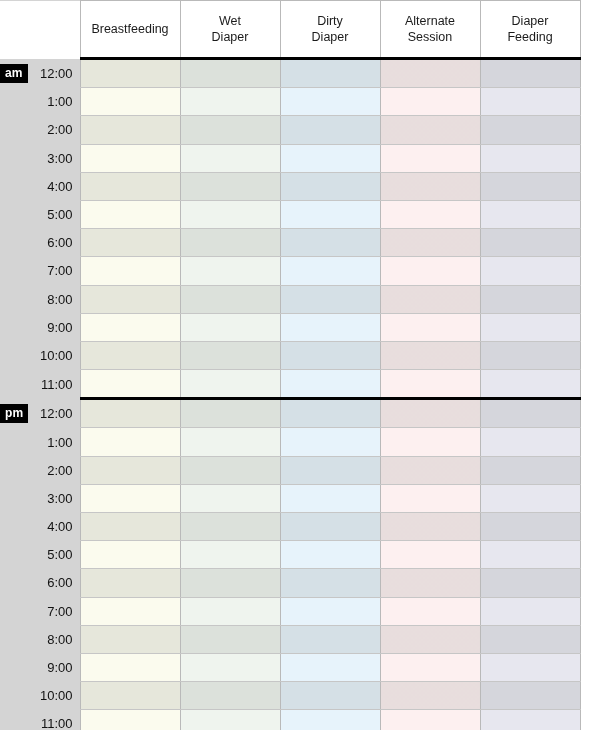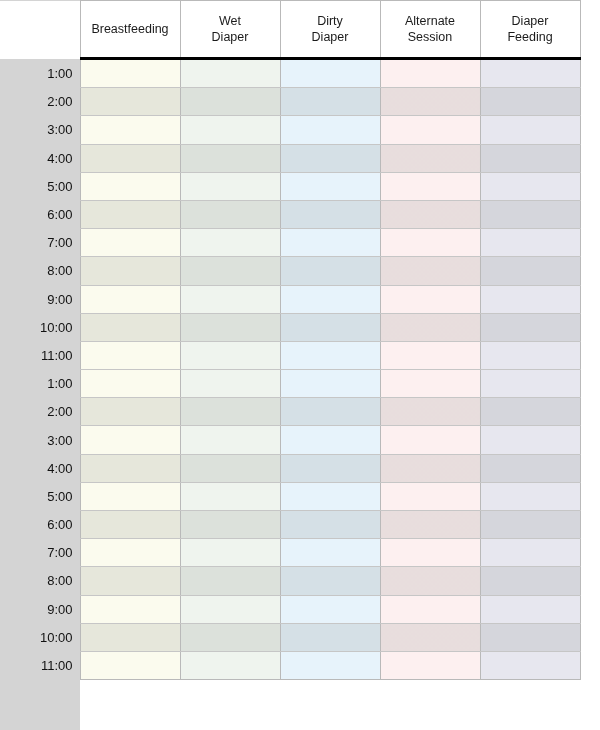--- a/index.html
+++ b/index.html
@@ -171,20 +171,29 @@
             <span>Alternate</span>
             <span>Session</span>
           </th>
           <th class="colhead">
             <span>Diaper</span>
             <span>Feeding</span>
           </th>
         </tr>
       </thead>
       <tbody id="tracker-body">
+          <tr class="major">
+            <td class="ampm"><span class="badge">am</span></td>
+            <td class="time">12:00</td>
+            <td class="cell" style="background: linear-gradient(rgba(120, 125, 120, 0.16), rgba(120, 125, 120, 0.16)), rgb(251, 251, 238);"></td>
+            <td class="cell" style="background: linear-gradient(rgba(120, 125, 120, 0.16), rgba(120, 125, 120, 0.16)), rgb(239, 244, 238);"></td>
+            <td class="cell" style="background: linear-gradient(rgba(120, 125, 120, 0.16), rgba(120, 125, 120, 0.16)), rgb(231, 243, 251);"></td>
+            <td class="cell" style="background: linear-gradient(rgba(120, 125, 120, 0.16), rgba(120, 125, 120, 0.16)), rgb(253, 240, 240);"></td>
+            <td class="cell" style="background: linear-gradient(rgba(120, 125, 120, 0.16), rgba(120, 125, 120, 0.16)), rgb(231, 231, 239);"></td>
+          </tr>
           <tr>
             <td class="ampm"></td>
             <td class="time">1:00</td>
             <td class="cell" style="background: rgb(251, 251, 238);"></td>
             <td class="cell" style="background: rgb(239, 244, 238);"></td>
             <td class="cell" style="background: rgb(231, 243, 251);"></td>
             <td class="cell" style="background: rgb(253, 240, 240);"></td>
             <td class="cell" style="background: rgb(231, 231, 239);"></td>
           </tr>
           <tr>
@@ -269,20 +278,29 @@
             <td class="cell" style="background: linear-gradient(rgba(120, 125, 120, 0.16), rgba(120, 125, 120, 0.16)), rgb(231, 231, 239);"></td>
           </tr>
           <tr>
             <td class="ampm"></td>
             <td class="time">11:00</td>
             <td class="cell" style="background: rgb(251, 251, 238);"></td>
             <td class="cell" style="background: rgb(239, 244, 238);"></td>
             <td class="cell" style="background: rgb(231, 243, 251);"></td>
             <td class="cell" style="background: rgb(253, 240, 240);"></td>
             <td class="cell" style="background: rgb(231, 231, 239);"></td>
+          </tr>
+          <tr class="major">
+            <td class="ampm"><span class="badge">pm</span></td>
+            <td class="time">12:00</td>
+            <td class="cell" style="background: linear-gradient(rgba(120, 125, 120, 0.16), rgba(120, 125, 120, 0.16)), rgb(251, 251, 238);"></td>
+            <td class="cell" style="background: linear-gradient(rgba(120, 125, 120, 0.16), rgba(120, 125, 120, 0.16)), rgb(239, 244, 238);"></td>
+            <td class="cell" style="background: linear-gradient(rgba(120, 125, 120, 0.16), rgba(120, 125, 120, 0.16)), rgb(231, 243, 251);"></td>
+            <td class="cell" style="background: linear-gradient(rgba(120, 125, 120, 0.16), rgba(120, 125, 120, 0.16)), rgb(253, 240, 240);"></td>
+            <td class="cell" style="background: linear-gradient(rgba(120, 125, 120, 0.16), rgba(120, 125, 120, 0.16)), rgb(231, 231, 239);"></td>
           </tr>
           <tr>
             <td class="ampm"></td>
             <td class="time">1:00</td>
             <td class="cell" style="background: rgb(251, 251, 238);"></td>
             <td class="cell" style="background: rgb(239, 244, 238);"></td>
             <td class="cell" style="background: rgb(231, 243, 251);"></td>
             <td class="cell" style="background: rgb(253, 240, 240);"></td>
             <td class="cell" style="background: rgb(231, 231, 239);"></td>
           </tr>

